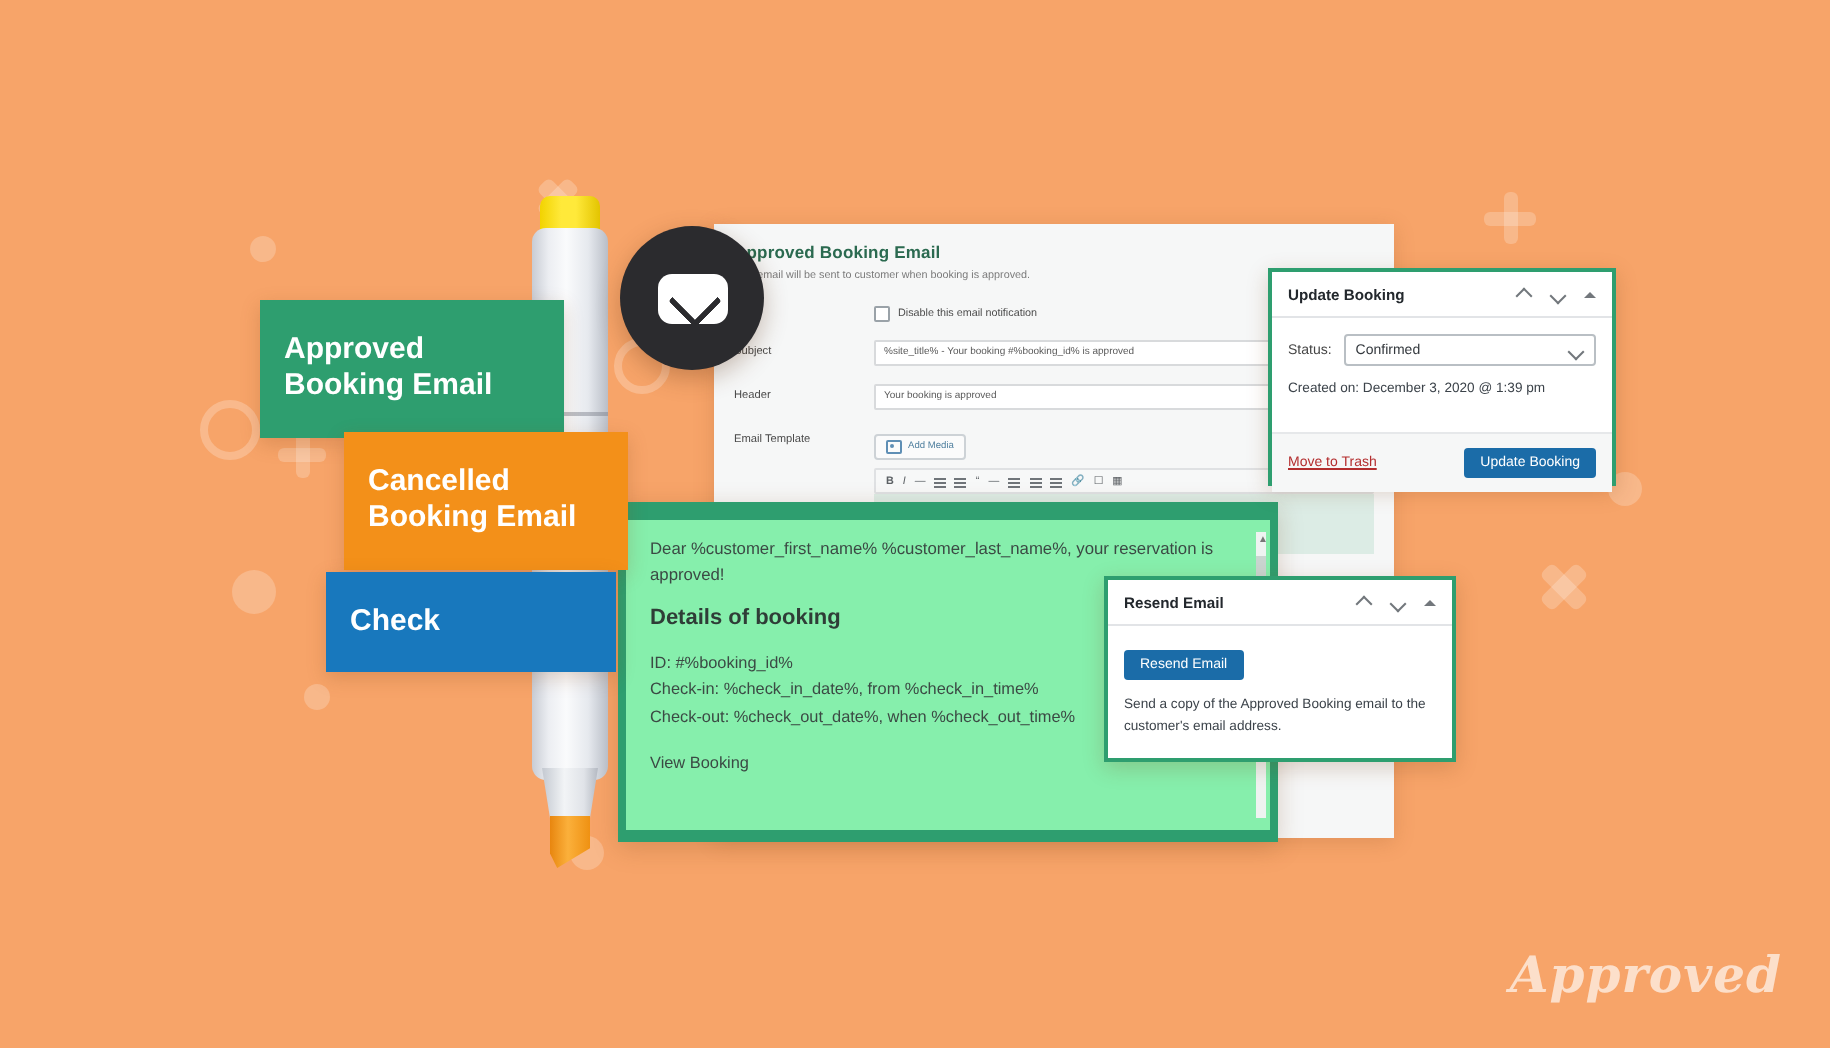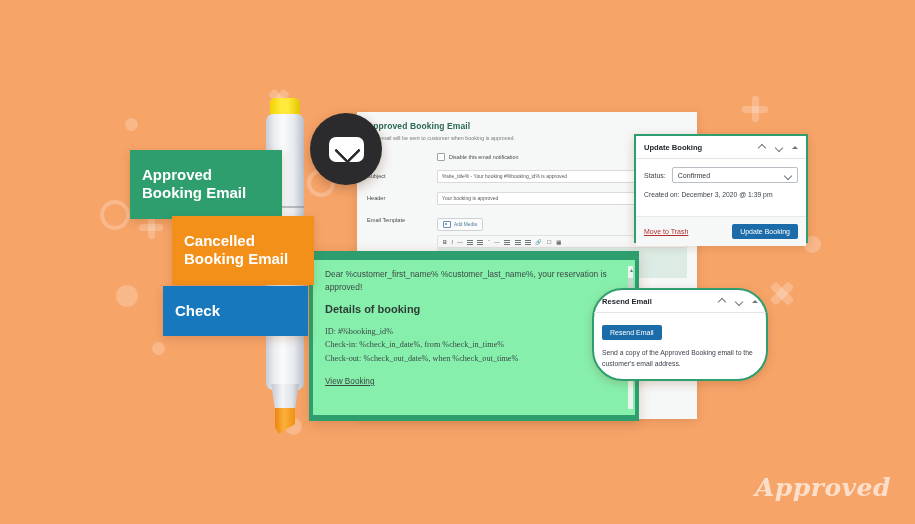--- a/index.html
+++ b/index.html
@@ -75,22 +75,22 @@
     box-shadow:0 3px 12px rgba(120,60,20,.22);
   }
   .green-inner{
     position:absolute;left:4px;top:9px;right:4px;bottom:6px;
     background:#86efac;
     padding:8px 12px 0 12px;
     overflow:hidden;
   }
   .ge-p{font-size:8.4px;color:#3b4a44;line-height:1.55;margin:0 0 9px 0;}
   .ge-h{font-size:11px;font-weight:bold;color:#2f3d37;margin:0 0 10px 0;}
-  .ge-line{font-size:8.2px;color:#3b4a44;line-height:1.62;margin:0;font-family:Liberation Serif, serif;}
-  .ge-link{font-size:8.2px;color:#3b4a44;text-decoration:underline;margin-top:12px;display:inline-block;}
+  .ge-line{font-size:8.2px;color:#3b4a44;line-height:1.62;margin:0;}
+  .ge-link{font-size:8.2px;color:#3b4a44;margin-top:12px;display:inline-block;}
   .ge-scroll{
     position:absolute;right:2px;top:6px;width:5px;bottom:6px;background:#eef3f1;
   }
   .ge-scroll i{position:absolute;left:0;top:0;width:5px;height:34px;background:#c9d5d0;display:block;}
   .ge-caret{position:absolute;left:1px;top:1px;font-size:5px;color:#777;}
 
   
   .metabox{
     position:absolute;background:#fff;border:2px solid #2e9e6f;
     box-shadow:0 3px 10px rgba(120,60,20,.22);
@@ -319,21 +319,21 @@
         </div>
       </div>
       <p class="created">Created on: December 3, 2020 @ 1:39 pm</p>
     </div>
     <div class="mb-foot">
       <a class="trash">Move to Trash</a>
       <span class="btn-blue">Update Booking</span>
     </div>
   </div>
 
-  <div class="metabox" style="left:592px;top:288px;width:172px;height:89px;border-radius:31px;">
+  <div class="metabox" style="left:552px;top:288px;width:172px;height:89px;">
     <div class="mb-head">
       <span class="mb-title">Resend Email</span>
       <span class="mb-icons">
         <span class="chev up"></span>
         <span class="chev down"></span>
         <span class="tri-up"></span>
       </span>
     </div>
     <div class="mb-body">
       <span class="btn-blue">Resend Email</span>

